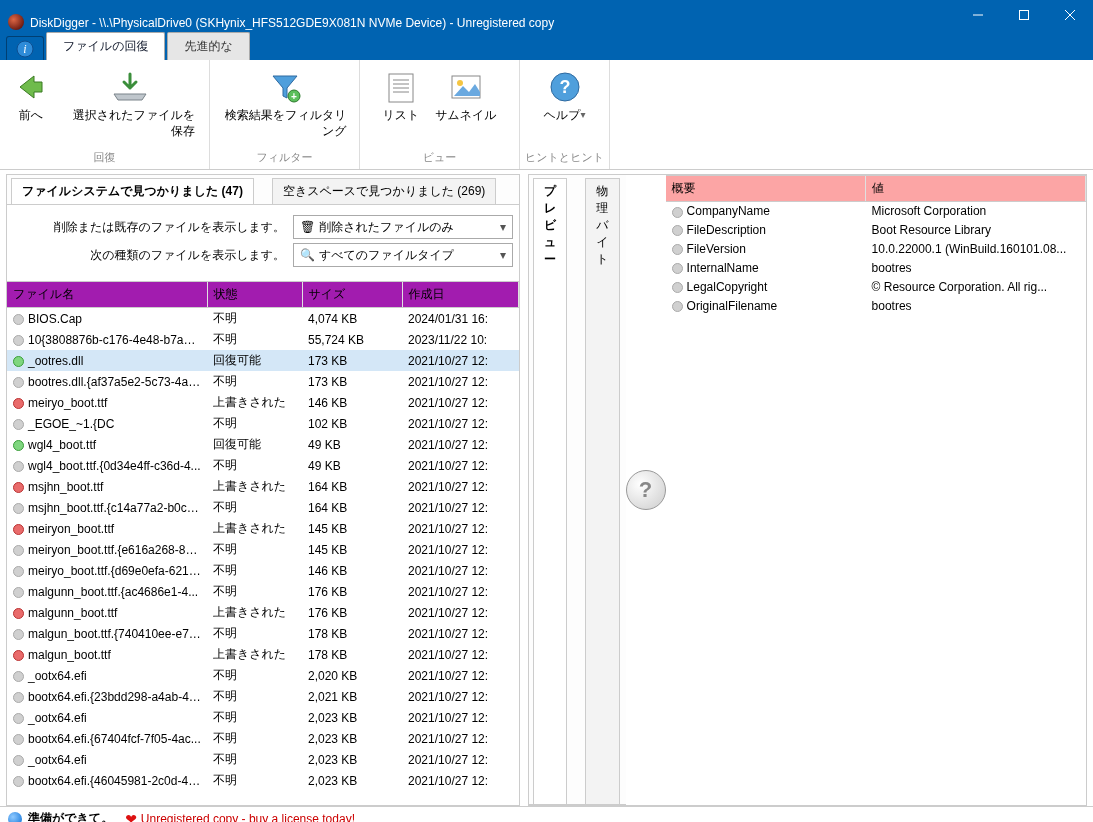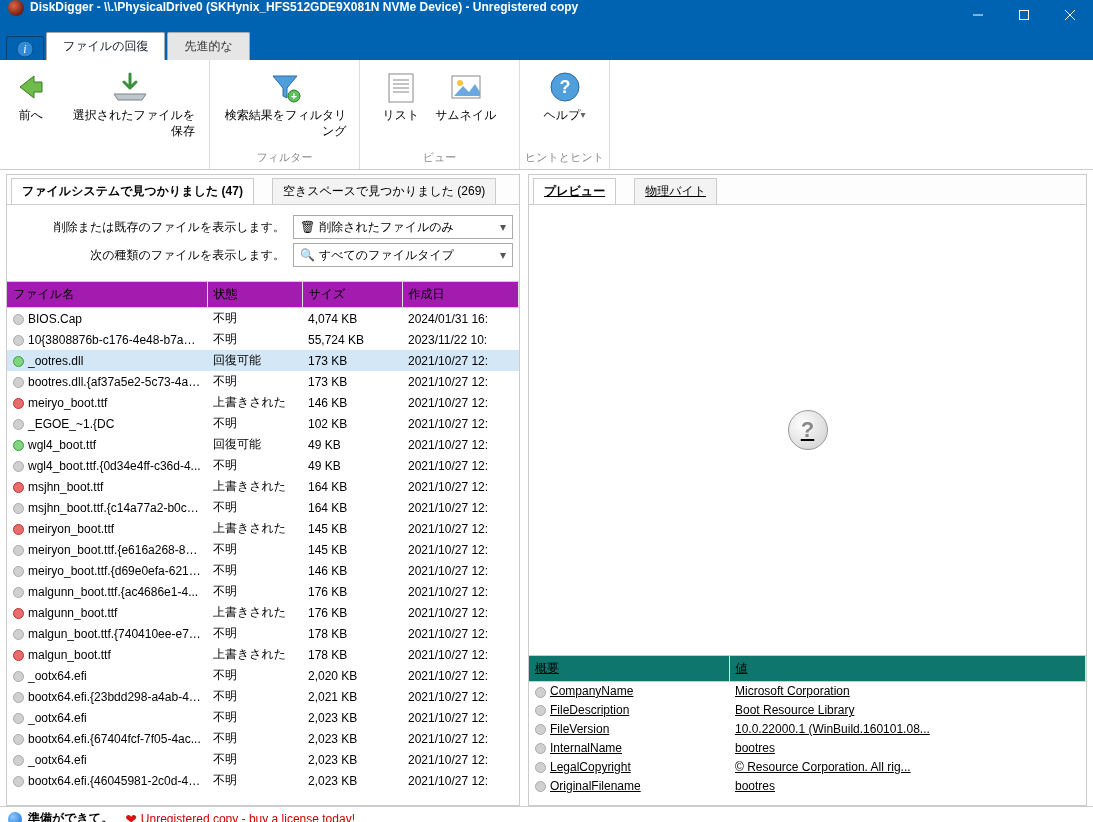--- a/index.html
+++ b/index.html
@@ -1,19 +1,19 @@
 <!DOCTYPE html>
 <html><head>
 <meta charset="utf-8">
 <style>
 * { box-sizing: border-box; margin: 0; padding: 0; }
 body { font-family: "Yu Gothic UI", "Meiryo", sans-serif; font-size: 12px; background: #fff; color: #000; width: 1093px; height: 822px; overflow: hidden; }
 
 
-.titlebar { height: 30px; background: #0063b1; color: #fff; display: flex; align-items: flex-start; padding-left: 8px; font-weight: bold; }
+.titlebar { height: 30px; background: #0063b1; color: #fff; display: flex; align-items: flex-end; padding-left: 8px; }
 .titlebar .app-icon { width: 16px; height: 16px; border-radius: 50%; background: radial-gradient(circle at 35% 35%, #d64, #400); margin-right: 6px; }
 .titlebar .title { flex: 1; font-size: 12px; }
 .titlebar .win-controls { display: flex; }
 .titlebar .win-btn { width: 46px; height: 30px; display: flex; align-items: center; justify-content: center; color: #fff; cursor: pointer; }
 
 
 .tabstrip { height: 30px; background: #0063b1; display: flex; align-items: flex-end; padding-left: 6px; }
 .tabstrip .help-orb { width: 38px; height: 24px; background: #0063b1; border: 1px solid #003f73; border-bottom: none; border-radius: 3px 3px 0 0; display:flex; align-items:center; justify-content:center; margin-right:2px; cursor:pointer; }
 .tabstrip .tab { padding: 5px 16px; background: #fff; color: #0f172a; border: 1px solid #aaa; border-bottom: none; margin-right: 2px; cursor: pointer; border-radius: 2px 2px 0 0; font-size: 12px; }
 .tabstrip .tab.inactive { background: #e6e6e6; color: #333; }
@@ -23,21 +23,21 @@
 .ribbon-group { border-right: 1px solid #ddd; display: flex; flex-direction: column; align-items: stretch; }
 .ribbon-group-inner { flex:1; display:flex; align-items:flex-start; justify-content:center; padding: 4px 6px 0 6px; }
 .ribbon-group-label { text-align: center; font-size: 11px; color: #888; padding: 2px 4px 4px 4px; }
 .rbtn { display: flex; flex-direction: column; align-items: center; justify-content: flex-start; padding: 4px 8px; cursor: pointer; min-width: 50px; text-align:center; }
 .rbtn .icon { height: 38px; display:flex; align-items:center; justify-content:center; }
 .rbtn .lbl { font-size: 12px; line-height: 1.3; margin-top: 2px; min-height: 32px; display:flex; align-items:flex-start; justify-content:center;text-align:right; }
 
 
 .content { display: flex; height: 636px; padding: 4px 6px 0 6px; gap: 8px; }
 .left-pane { width: 514px; display: flex; flex-direction: column; border: 1px solid #ccc; }
-.right-pane { flex: 1; display: flex; flex-direction: column; border: 1px solid #ccc; text-decoration: underline; }
+.right-pane { flex: 1; display: flex; flex-direction: row; border: 1px solid #ccc; }
 
 
 .subtabs { display: flex; border-bottom: 1px solid #ccc; padding: 3px 4px 0 4px; background:#fdfdfd;gap:16px; }
 .subtab { padding: 4px 10px; border: 1px solid #ccc; border-bottom: none; margin-right: 2px; cursor:pointer; background:#f3f3f3; font-size:12px; }
 .subtab.active { background:#fff; font-weight: bold; }
 
 
 .filters { padding: 6px 6px 10px 6px; }
 .filter-row { display:flex; align-items:center; margin: 4px 0; }
 .filter-row label { width: 280px; text-align:right; padding-right:8px; font-size:12px; }
@@ -52,21 +52,21 @@
 tbody tr.selected td { background:#d4e7f7; }
 .dot { display:inline-block; width:11px; height:11px; border-radius:50%; background:#d0d0d0; border:1px solid #aaa; margin-right:4px; vertical-align:middle; }
 .dot.green { background:#7fd67f; border-color:#3a9e3a; }
 .dot.red { background:#e96b6b; border-color:#b33; }
 
 
 .preview-area { flex:1; display:flex; align-items:center; justify-content:center; background:#fff; }
 .preview-placeholder { width:40px; height:40px; border-radius:50%; background:radial-gradient(circle at 35% 35%, #fff, #ccc); border:1px solid #999; display:flex; align-items:center; justify-content:center; font-size:22px; font-weight:bold; color:#888; }
 .props-table-wrap { height:150px; border-top:1px solid #ccc; overflow:auto; }
 .props-table-wrap table { width:100%; }
-.props-table-wrap thead th { background:#0f766e; }
+.props-table-wrap thead th { background:#fca5a5; }
 
 
 .statusbar { height:24px; border-top:1px solid #ccc; display:flex; align-items:center; padding:0 8px; font-size:12px; }
 .status-dot { width:14px; height:14px; border-radius:50%; background:radial-gradient(circle at 35% 35%, #8ec9ff, #0a6fd6); margin-right:6px; }
 .heart { color:#d11; margin:0 4px 0 12px; font-size:14px; }
 .license-link { color:#c00; text-decoration:underline; cursor:pointer; }
 
 svg { display:block; }
 </style>
 </head>
@@ -120,20 +120,21 @@
       <div class="rbtn" style="min-width:130px">
         <span class="icon">
             <svg width="40" height="34">
               <path d="M4 24 L36 24 L32 30 L8 30 Z" fill="#bfc6cc" stroke="#7a838a"></path>
               <path d="M20 4 L20 18 M14 12 L20 18 L26 12" fill="none" stroke="#3b8e3b" stroke-width="3" stroke-linecap="round" stroke-linejoin="round"></path>
             </svg>
           </span>
         <span class="lbl">選択されたファイルを保存</span>
       </div>
     </div>
+    <div class="ribbon-group-label">回復</div>
   </div>
 
   <div class="ribbon-group" style="width:150px">
     <div class="ribbon-group-inner">
       <div class="rbtn" style="min-width:140px">
         <span class="icon">
             <svg width="36" height="34">
               <path d="M6 6 L30 6 L20 18 L20 28 L16 26 L16 18 Z" fill="#4f9fdc" stroke="#2f6aa0"></path>
               <circle cx="27" cy="26" r="6" fill="#5cbf5c" stroke="#2e7a2e"></circle>
               <text x="27" y="30" text-anchor="middle" fill="#fff" font-size="10" font-weight="bold">+</text>

